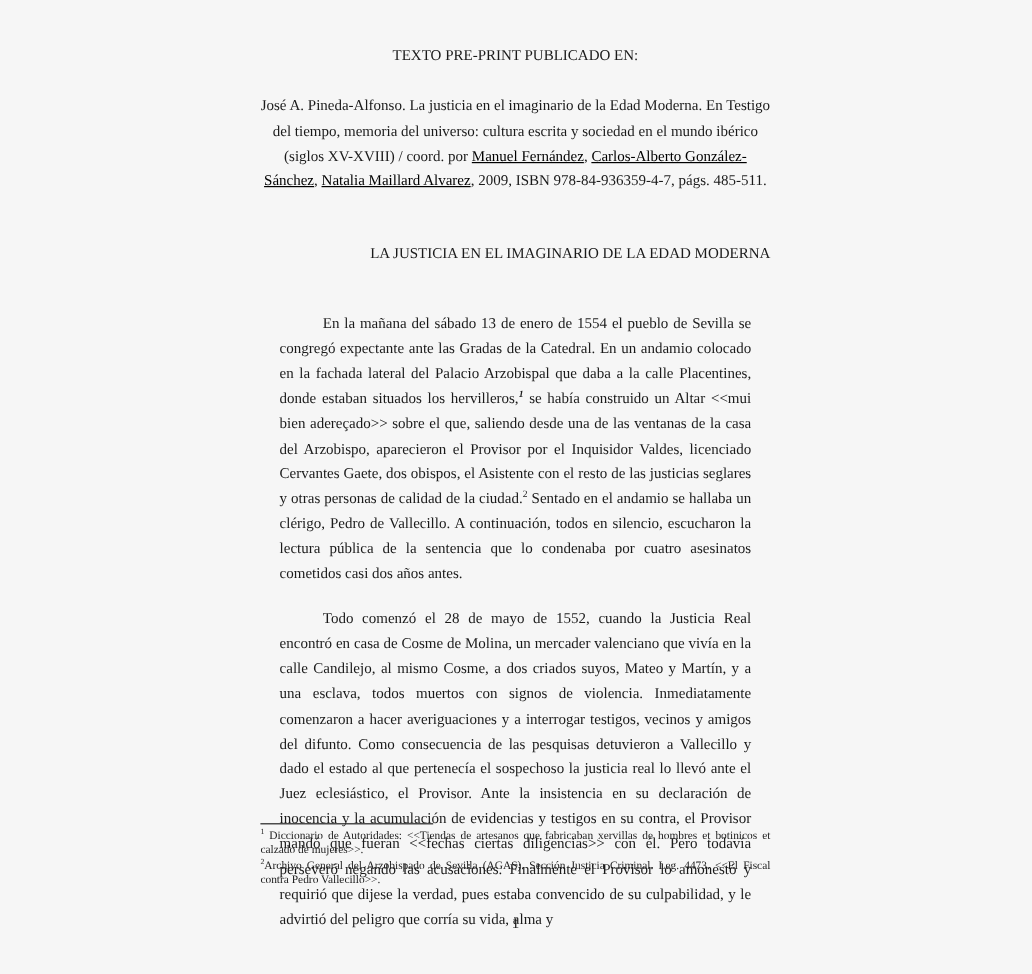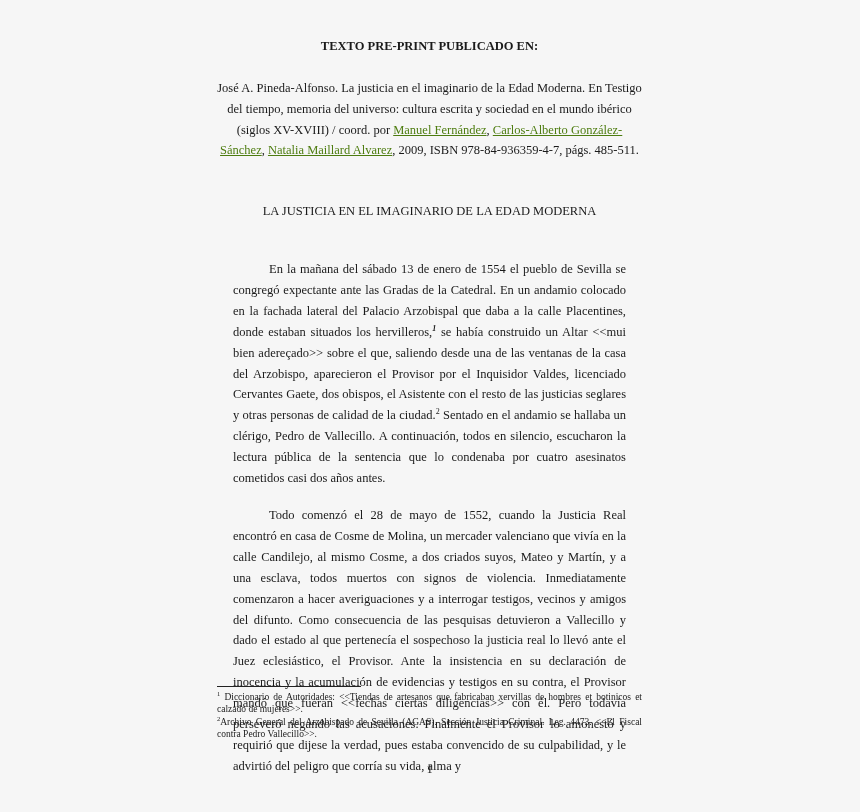--- a/index.html
+++ b/index.html
@@ -20,43 +20,43 @@
     left: 217px;
     top: 0;
     width: 425px;
   }
   .header-title {
     position: absolute;
     top: 38px;
     left: 0;
     width: 425px;
     text-align: center;
-    font-weight: bold;
+    font-weight: normal;
     font-size: 12.5px;
     line-height: 16px;
   }
   .citation {
     position: absolute;
     top: 78px;
     left: 0;
     width: 425px;
     text-align: center;
     font-size: 12.5px;
     line-height: 20.8px;
   }
   .citation a {
-    color: #4d7c0f;
+    color: #000000;
     text-decoration: underline;
   }
   .article-title {
     position: absolute;
     top: 203px;
     left: 0;
     width: 425px;
-    text-align: center;
+    text-align: right;
     font-size: 12.5px;
     line-height: 16px;
   }
   .body-text {
     position: absolute;
     top: 243px;
     left: 0;
     width: 425px;
     font-size: 12.5px;
     line-height: 20.9px;

